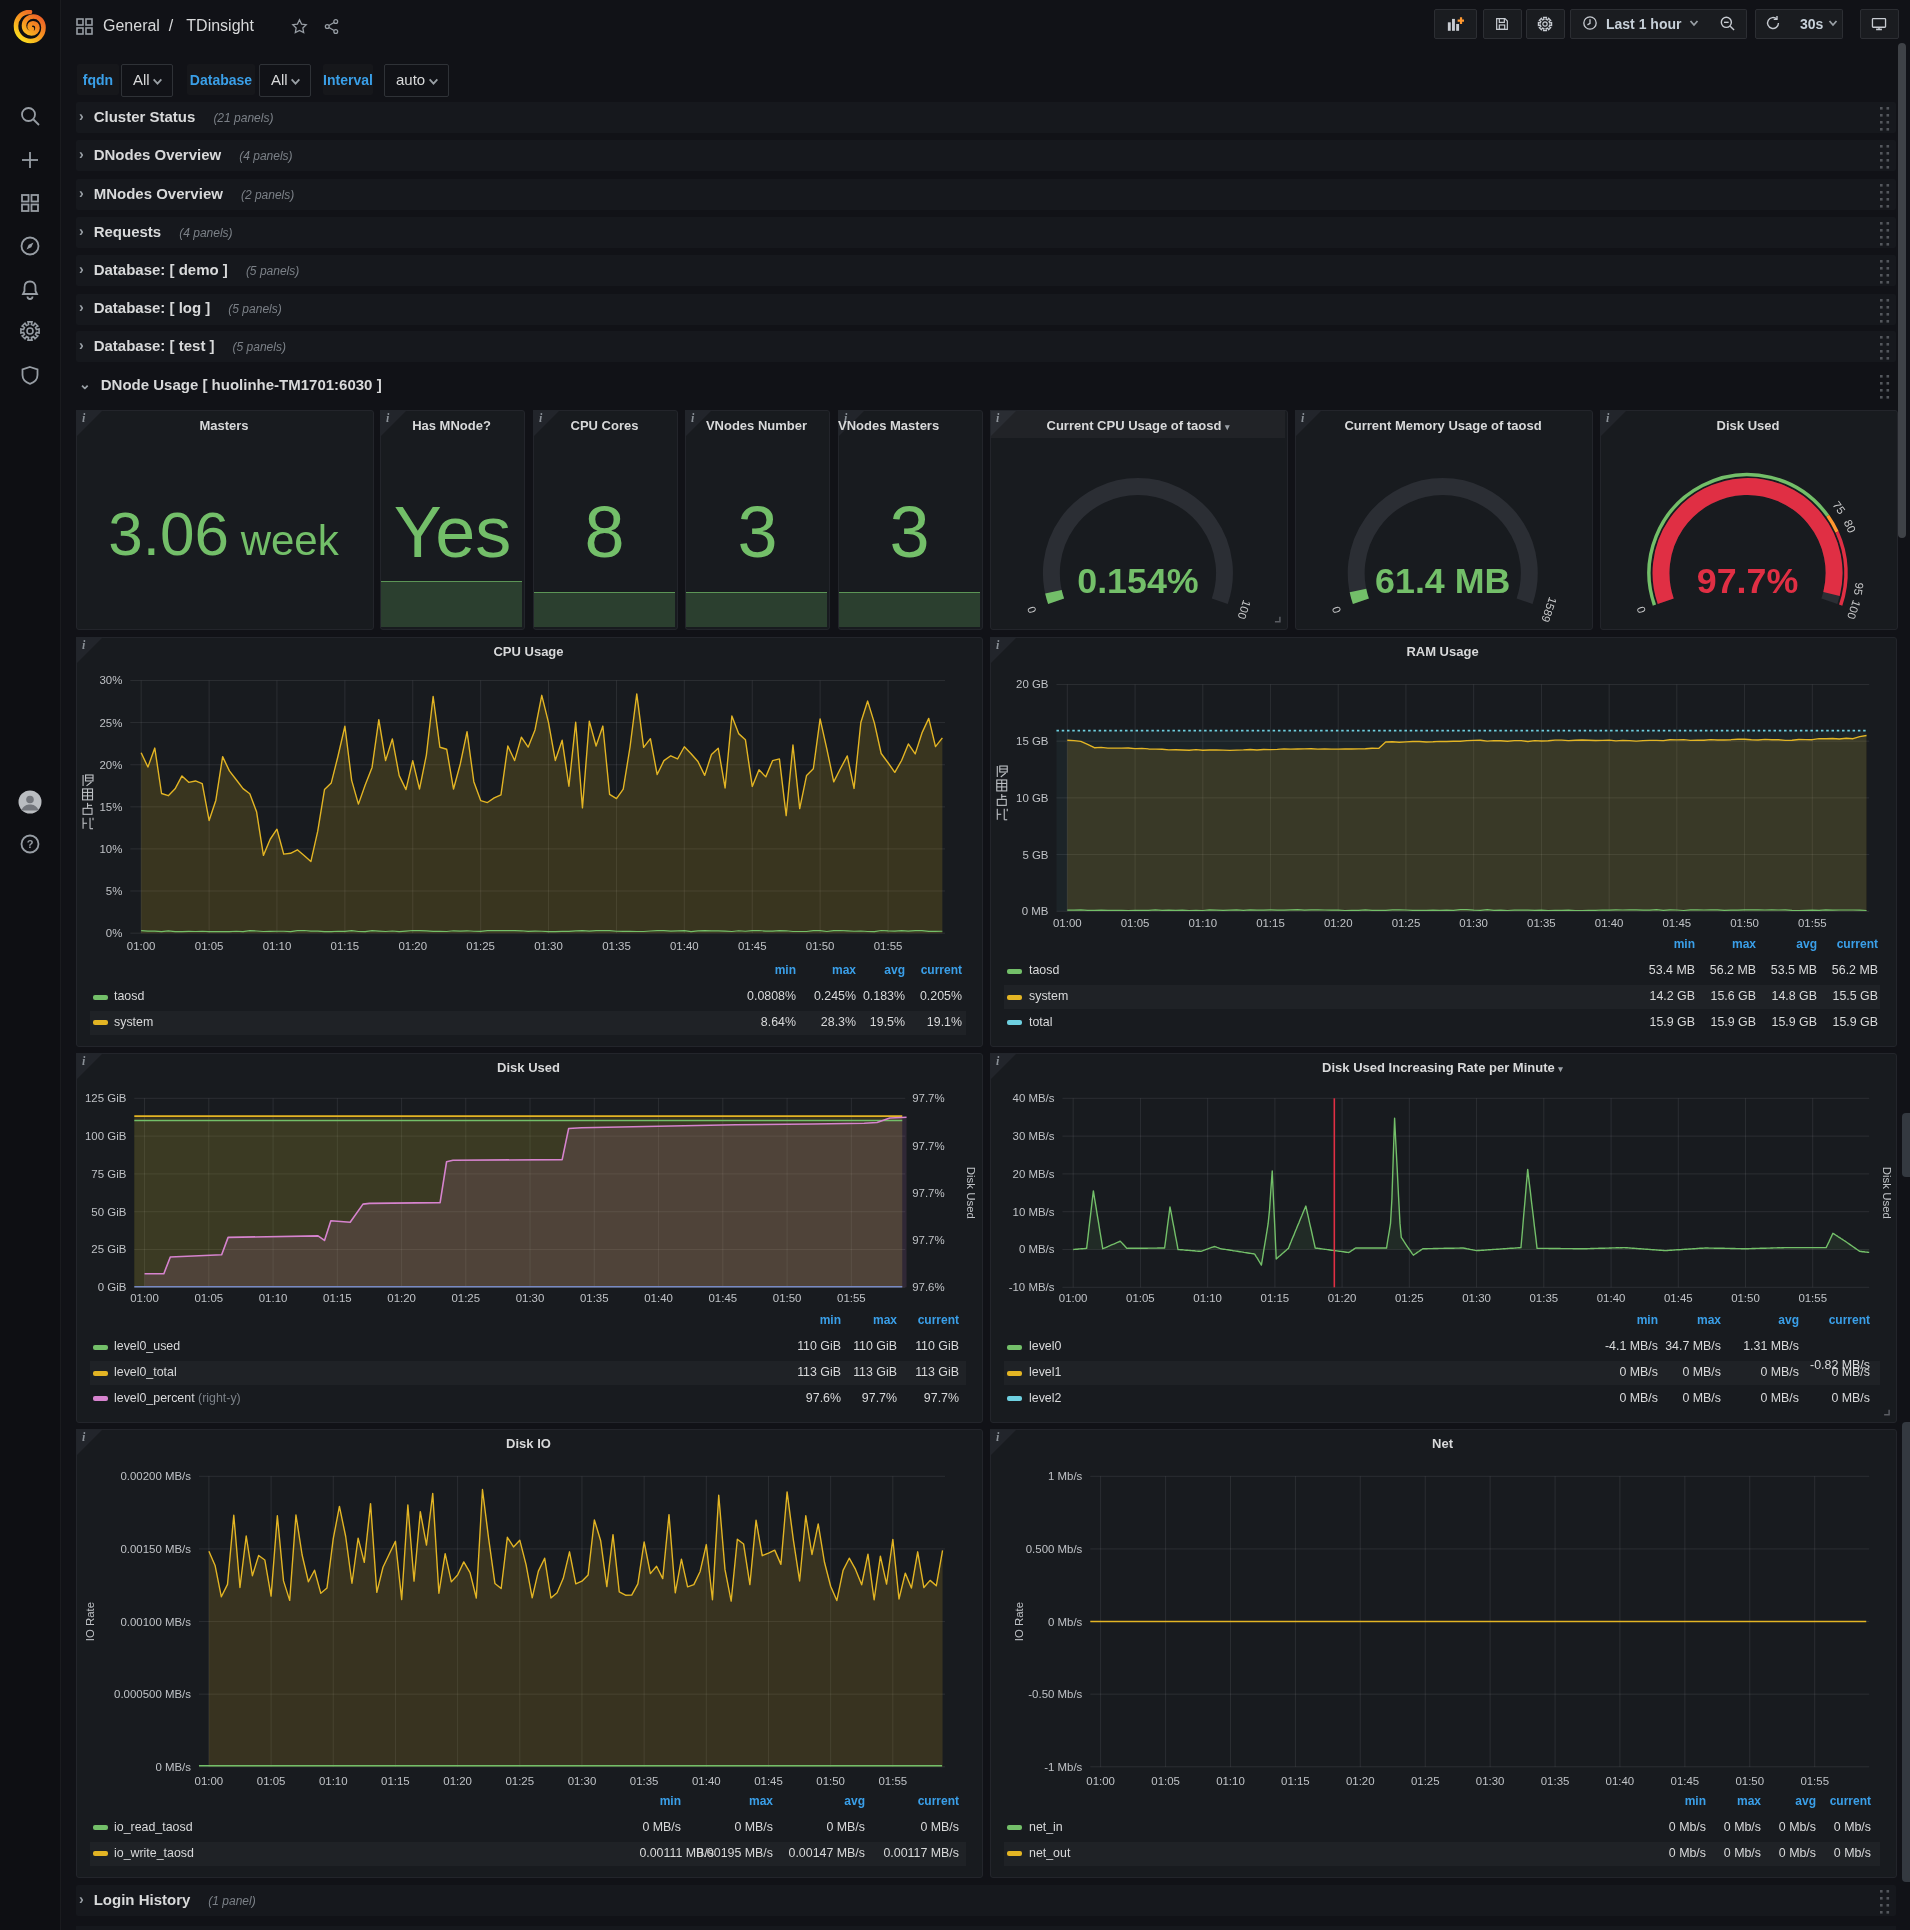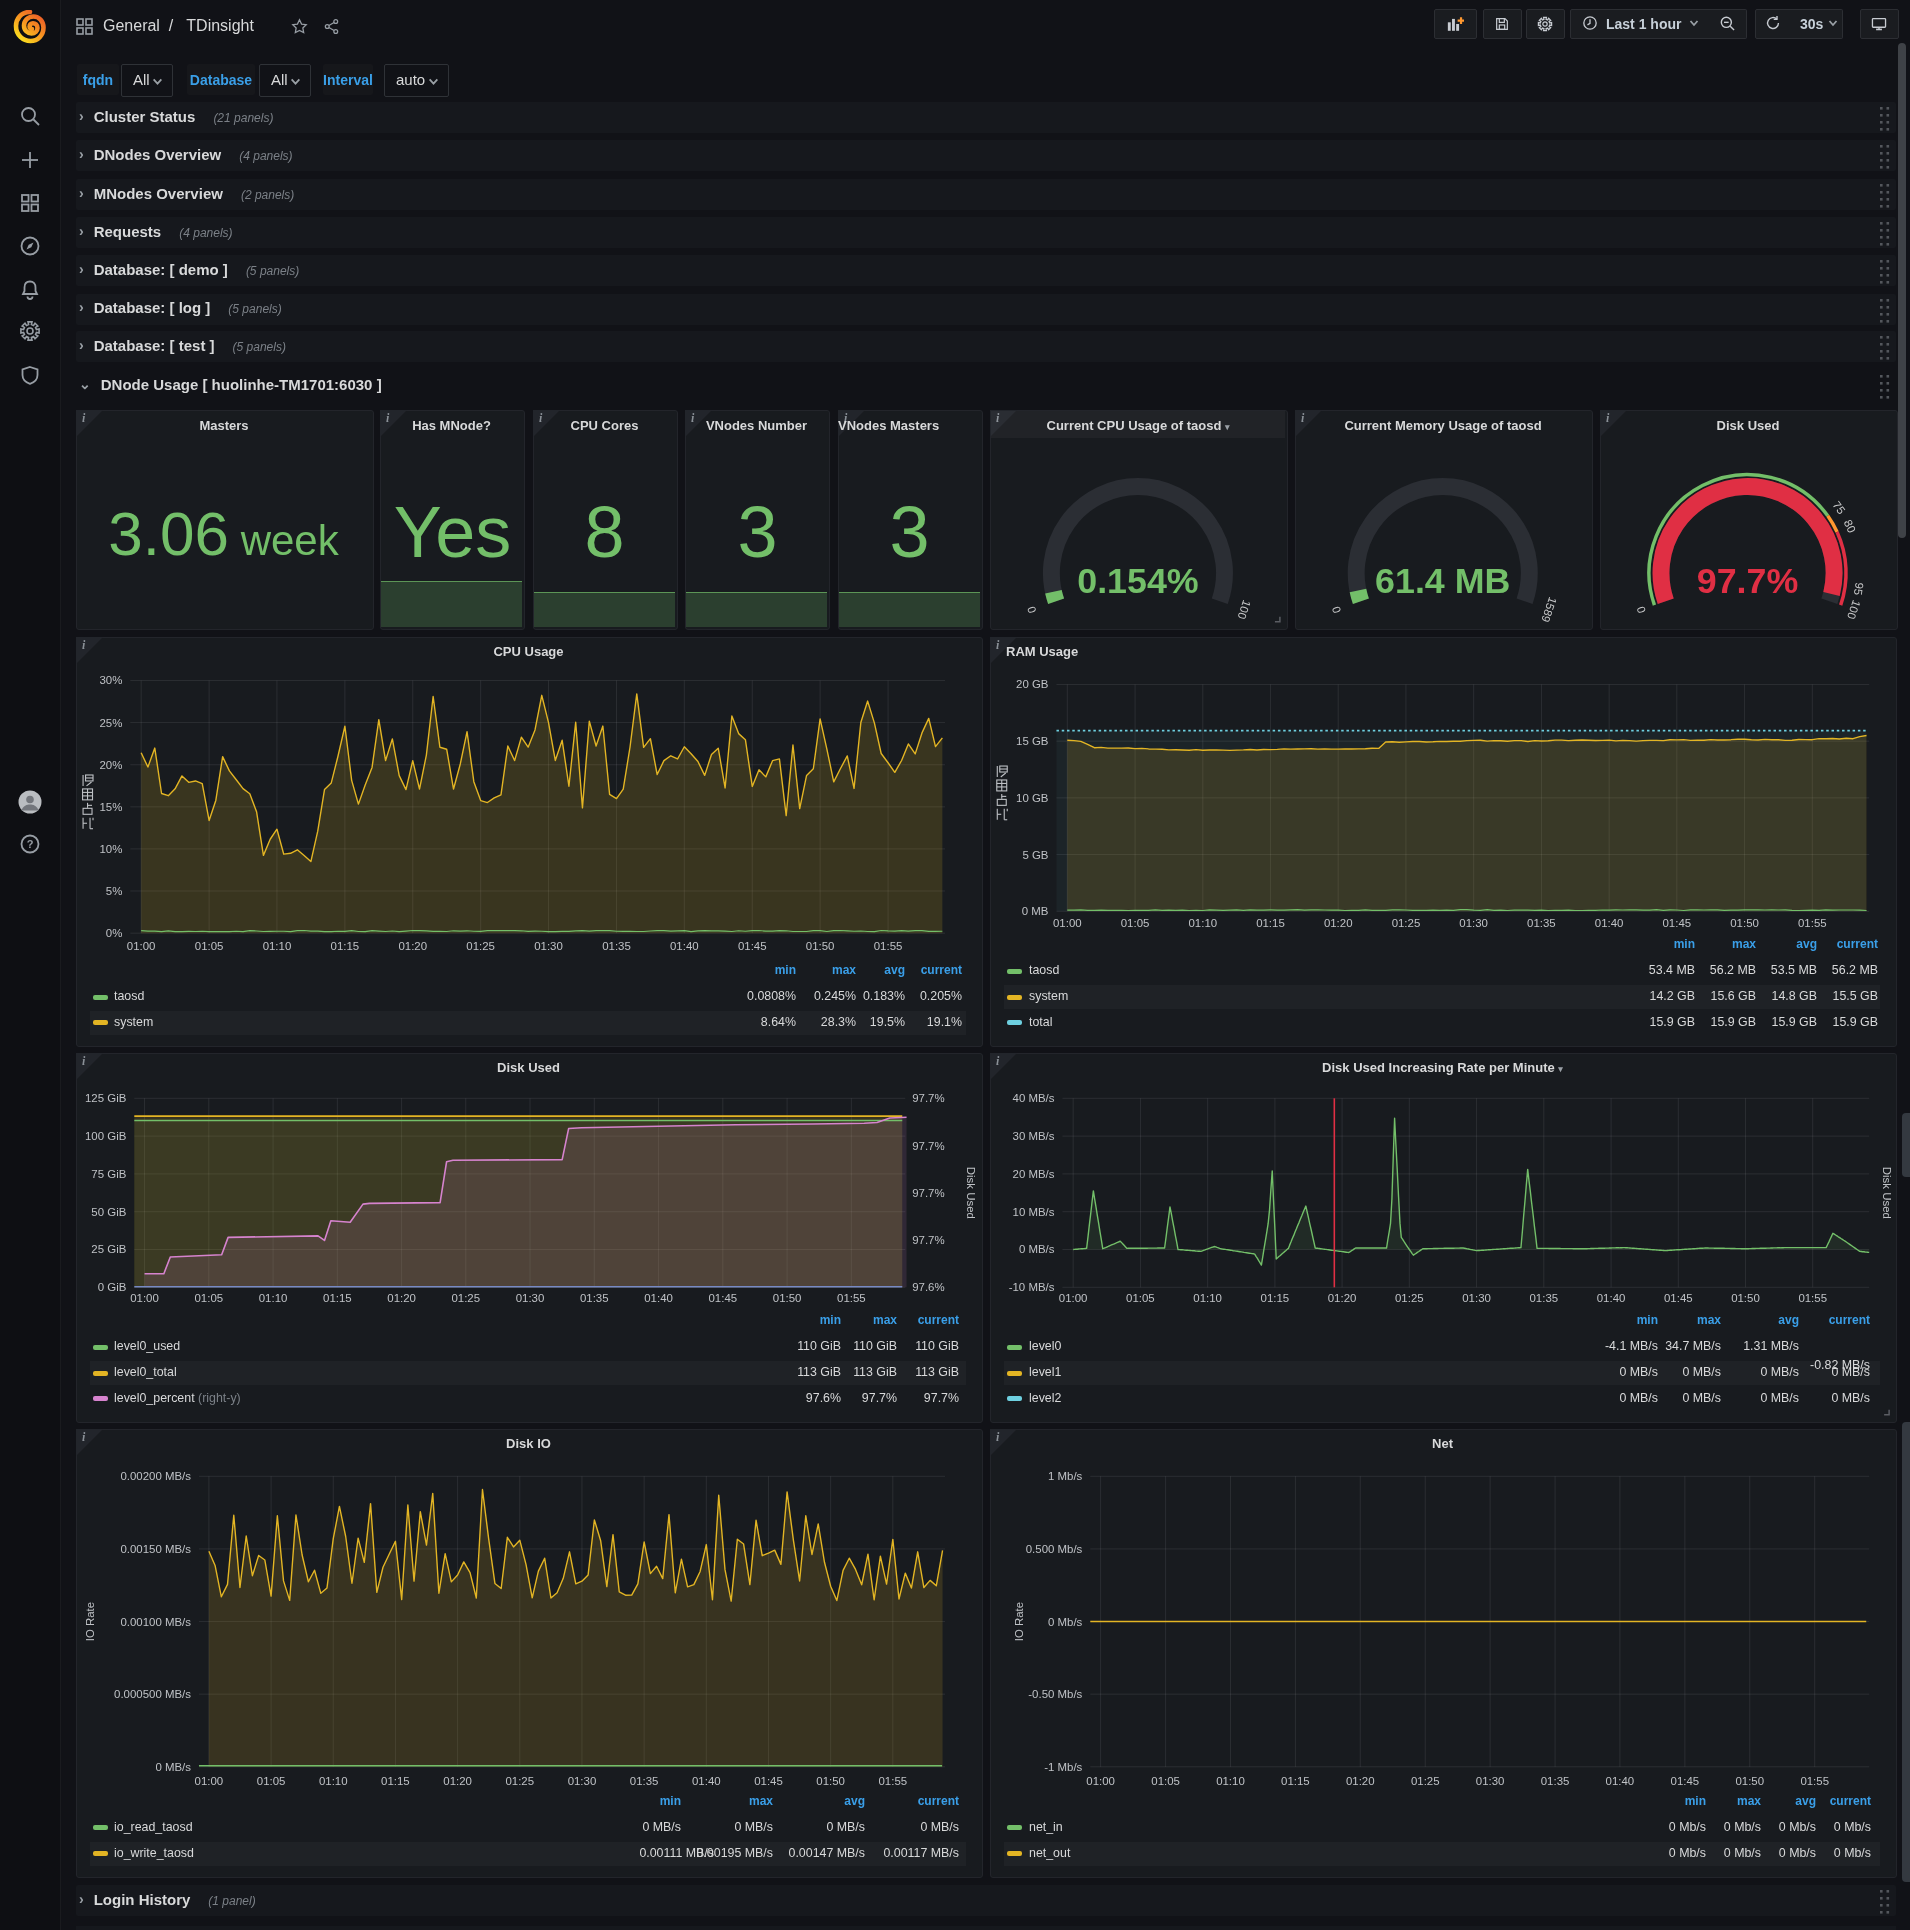--- a/index.html
+++ b/index.html
@@ -281,21 +281,21 @@
 <div style="position:absolute;left:1600px;top:410px;width:0px;height:0px;border-top:27px solid #22252b;border-right:27px solid transparent;"></div>
 <div style="position:absolute;left:1606px;top:411px;font:italic bold 12px 'Liberation Serif',serif;color:#8a9097;">i</div>
 <div style="position:absolute;left:1600px;top:418px;width:296px;text-align:center;font-size:13px;font-weight:bold;color:#d8d9da;">Disk Used</div>
 <div style="position:absolute;left:76px;top:637px;width:905px;height:408px;background:#181b1f;border:1px solid #23252b;border-radius:3px;"></div>
 <div style="position:absolute;left:76px;top:637px;width:0px;height:0px;border-top:27px solid #22252b;border-right:27px solid transparent;"></div>
 <div style="position:absolute;left:82px;top:638px;font:italic bold 12px 'Liberation Serif',serif;color:#8a9097;">i</div>
 <div style="position:absolute;left:76px;top:644px;width:905px;text-align:center;font-size:13px;font-weight:bold;color:#d8d9da;">CPU Usage</div>
 <div style="position:absolute;left:990px;top:637px;width:905px;height:408px;background:#181b1f;border:1px solid #23252b;border-radius:3px;"></div>
 <div style="position:absolute;left:990px;top:637px;width:0px;height:0px;border-top:27px solid #22252b;border-right:27px solid transparent;"></div>
 <div style="position:absolute;left:996px;top:638px;font:italic bold 12px 'Liberation Serif',serif;color:#8a9097;">i</div>
-<div style="position:absolute;left:990px;top:644px;width:905px;font-size:13px;font-weight:bold;color:#d8d9da;padding-left:16px;">RAM Usage</div>
+<div style="position:absolute;left:990px;top:644px;width:905px;text-align:center;font-size:13px;font-weight:bold;color:#d8d9da;">RAM Usage</div>
 <div style="position:absolute;left:76px;top:1053px;width:905px;height:368px;background:#181b1f;border:1px solid #23252b;border-radius:3px;"></div>
 <div style="position:absolute;left:76px;top:1053px;width:0px;height:0px;border-top:27px solid #22252b;border-right:27px solid transparent;"></div>
 <div style="position:absolute;left:82px;top:1054px;font:italic bold 12px 'Liberation Serif',serif;color:#8a9097;">i</div>
 <div style="position:absolute;left:76px;top:1060px;width:905px;text-align:center;font-size:13px;font-weight:bold;color:#d8d9da;">Disk Used</div>
 <div style="position:absolute;left:990px;top:1053px;width:905px;height:368px;background:#181b1f;border:1px solid #23252b;border-radius:3px;"></div>
 <div style="position:absolute;left:990px;top:1053px;width:0px;height:0px;border-top:27px solid #22252b;border-right:27px solid transparent;"></div>
 <div style="position:absolute;left:996px;top:1054px;font:italic bold 12px 'Liberation Serif',serif;color:#8a9097;">i</div>
 <div style="position:absolute;left:990px;top:1060px;width:905px;text-align:center;font-size:13px;font-weight:bold;color:#d8d9da;">Disk Used Increasing Rate per Minute <span style="color:#9aa0a6;font-size:9px;">▾</span></div>
 <div style="position:absolute;left:76px;top:1429px;width:905px;height:447px;background:#181b1f;border:1px solid #23252b;border-radius:3px;"></div>
 <div style="position:absolute;left:76px;top:1429px;width:0px;height:0px;border-top:27px solid #22252b;border-right:27px solid transparent;"></div>

